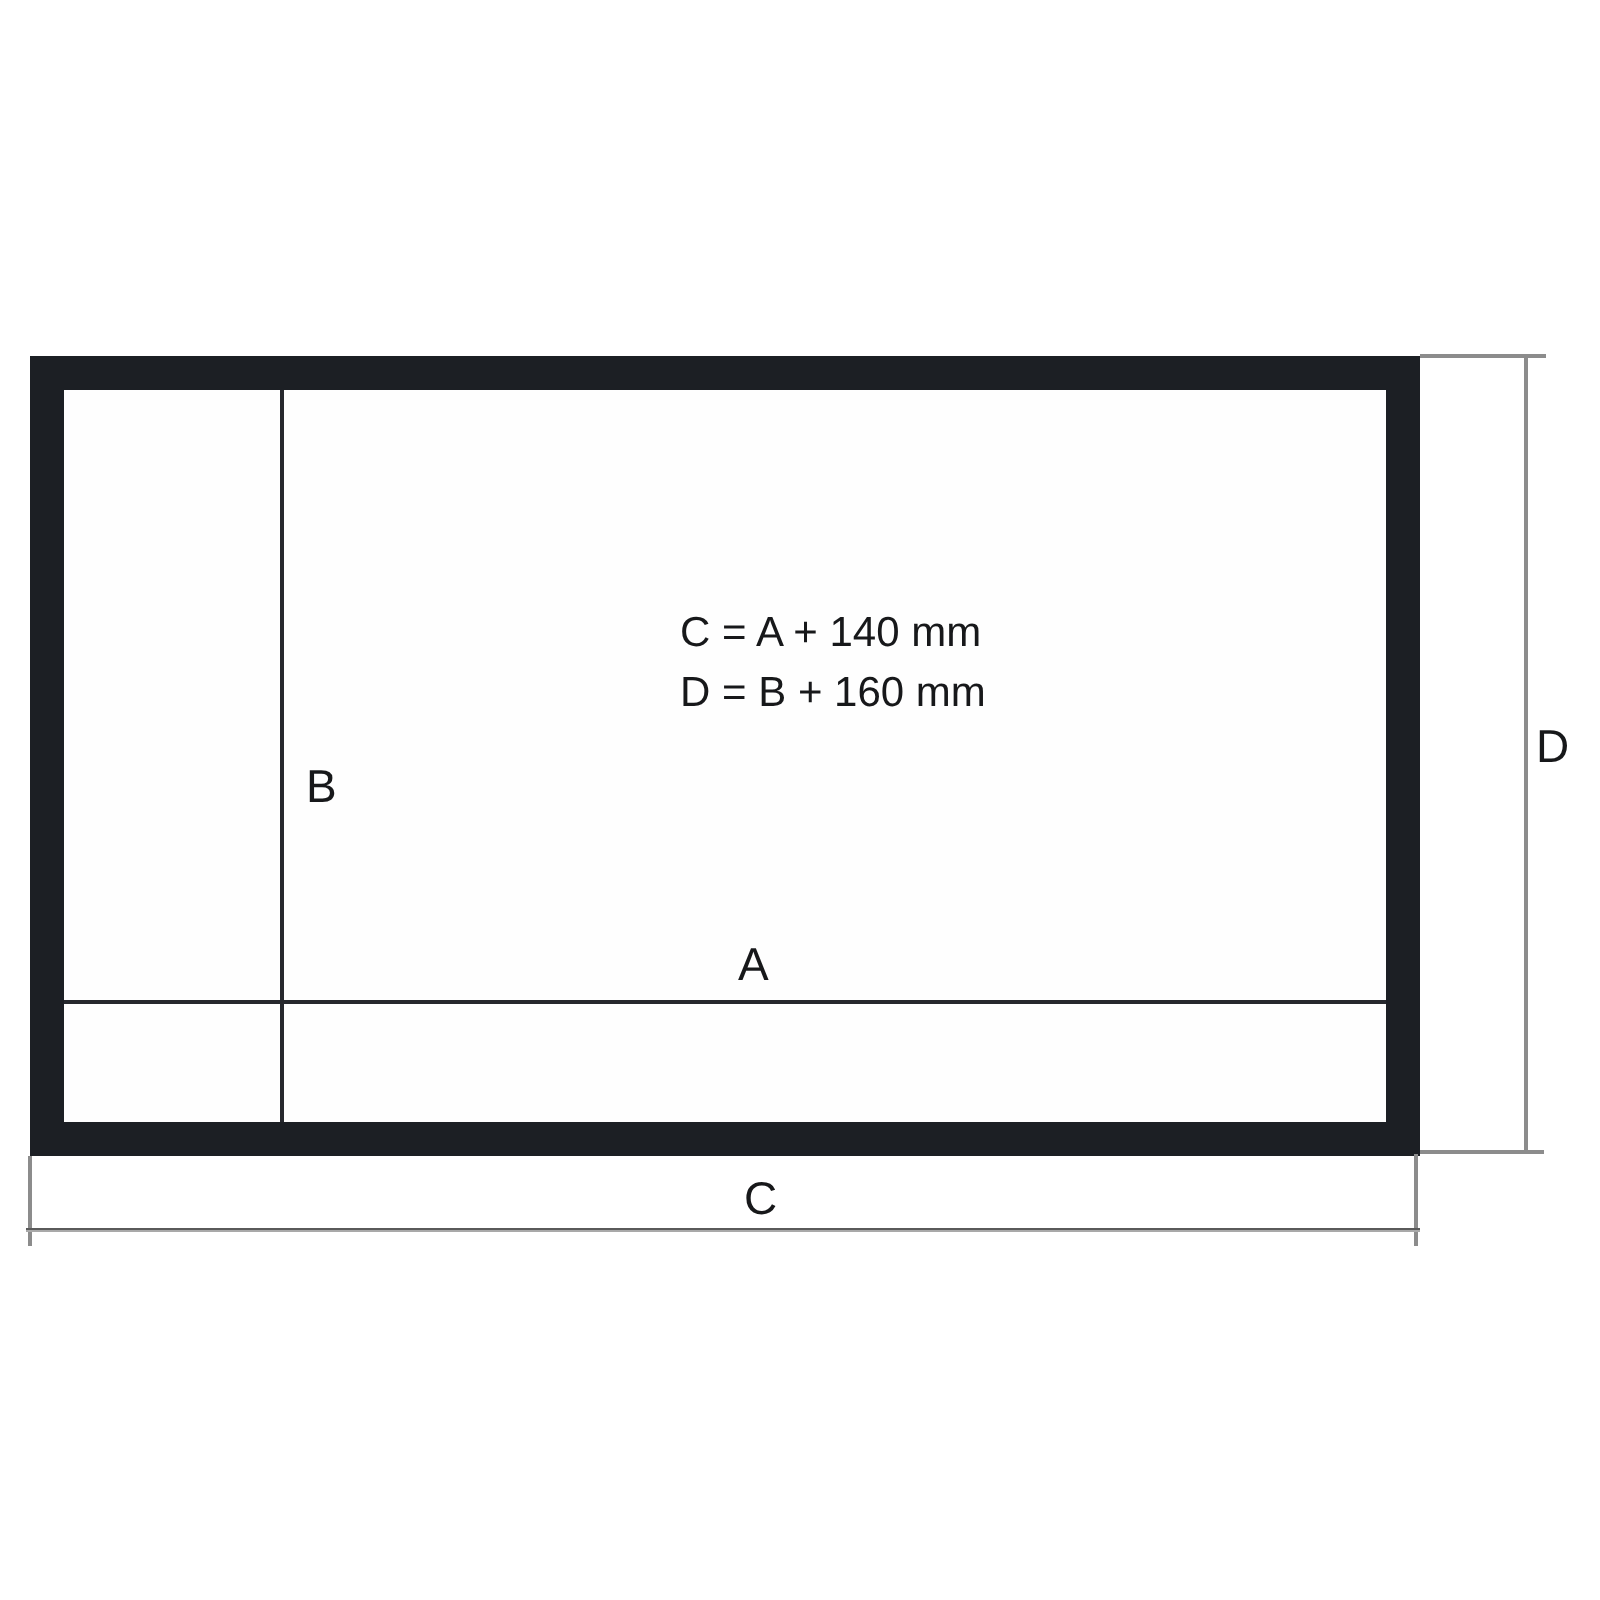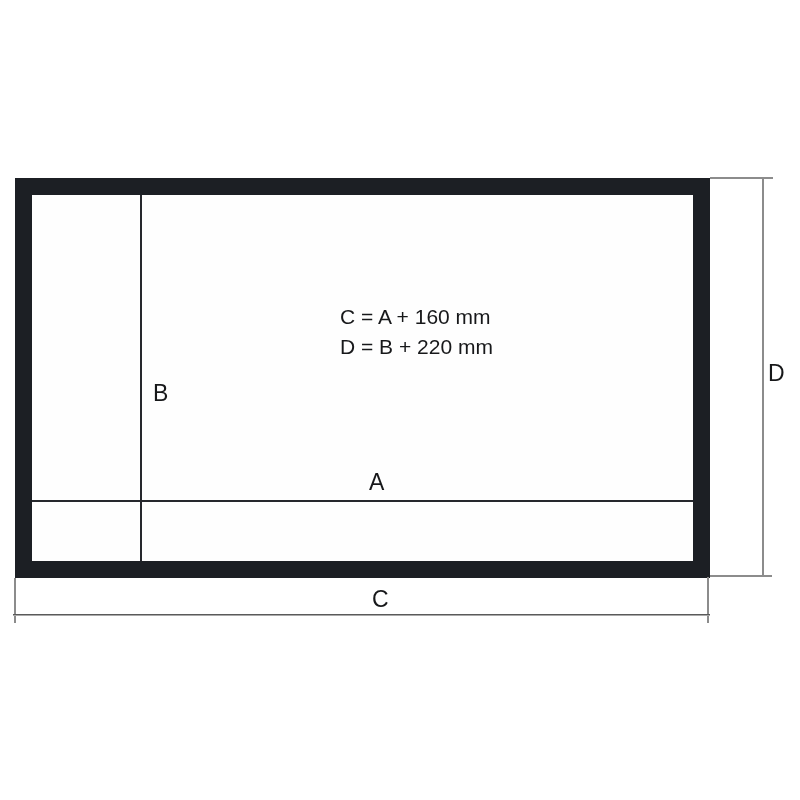--- a/index.html
+++ b/index.html
@@ -76,22 +76,22 @@
 <body>
 
 <div class="canvas">
 
   <div class="abs frame"></div>
 
   <div class="abs vline-b"></div>
   <div class="abs hline-a"></div>
 
   <div class="abs formulas">
-    <div>C = A + 160 mm</div>
-    <div>D = B + 220 mm</div>
+    <div>C = A + 140 mm</div>
+    <div>D = B + 160 mm</div>
   </div>
 
   <div class="abs dim-label label-b">B</div>
   <div class="abs dim-label label-a">A</div>
 
   <div class="abs dim d-tick-top"></div>
   <div class="abs dim d-tick-bottom"></div>
   <div class="abs dim d-line"></div>
   <div class="abs dim-label label-d">D</div>
 

